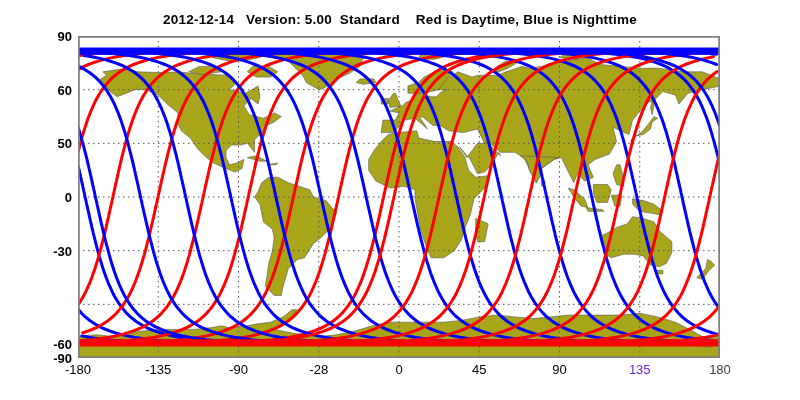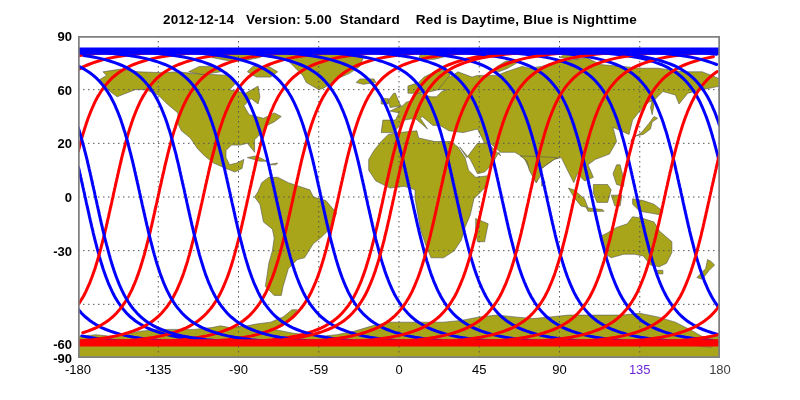--- a/index.html
+++ b/index.html
@@ -32,29 +32,29 @@
 
 <div id="root">
 
   <div id="title">2012-12-14   Version: 5.00  Standard    Red is Daytime, Blue is Nighttime</div>
 
   <div id="yticks">
       <div class="ytick" style="top: 352px; color: rgb(0, 0, 0);">-90</div>
       <div class="ytick" style="top: 298.333px; color: rgb(0, 0, 0); margin-top: 40px;">-60</div>
       <div class="ytick" style="top: 244.667px; color: rgb(0, 0, 0);">-30</div>
       <div class="ytick" style="top: 191px; color: rgb(0, 0, 0);">0</div>
-      <div class="ytick" style="top: 137.333px; color: rgb(0, 0, 0);">20</div>
+      <div class="ytick" style="top: 137.333px; color: rgb(0, 0, 0);">50</div>
       <div class="ytick" style="top: 83.6667px; color: rgb(0, 0, 0);">60</div>
       <div class="ytick" style="top: 30px; color: rgb(0, 0, 0);">90</div>
     </div>
   <div id="xticks">
       <div class="xtick" style="left: 48px; top: 363px; color: rgb(0, 0, 0);">-180</div>
       <div class="xtick" style="left: 128.25px; top: 363px; color: rgb(0, 0, 0);">-135</div>
       <div class="xtick" style="left: 208.5px; top: 363px; color: rgb(0, 0, 0);">-90</div>
-      <div class="xtick" style="left: 288.75px; top: 363px; color: rgb(0, 0, 0);">-59</div>
+      <div class="xtick" style="left: 288.75px; top: 363px; color: rgb(0, 0, 0);">-28</div>
       <div class="xtick" style="left: 369px; top: 363px; color: rgb(0, 0, 0);">0</div>
       <div class="xtick" style="left: 449.25px; top: 363px; color: rgb(0, 0, 0);">45</div>
       <div class="xtick" style="left: 529.5px; top: 363px; color: rgb(0, 0, 0);">90</div>
       <div class="xtick" style="left: 609.75px; top: 363px; color: #6d28d9;">135</div>
       <div class="xtick" style="left: 690px; top: 363px; color: #404040;">180</div>
     </div>
 
   <div id="plotwrap">
     <svg id="plotsvg" viewBox="0 0 642 322" preserveAspectRatio="none">
       <defs>

